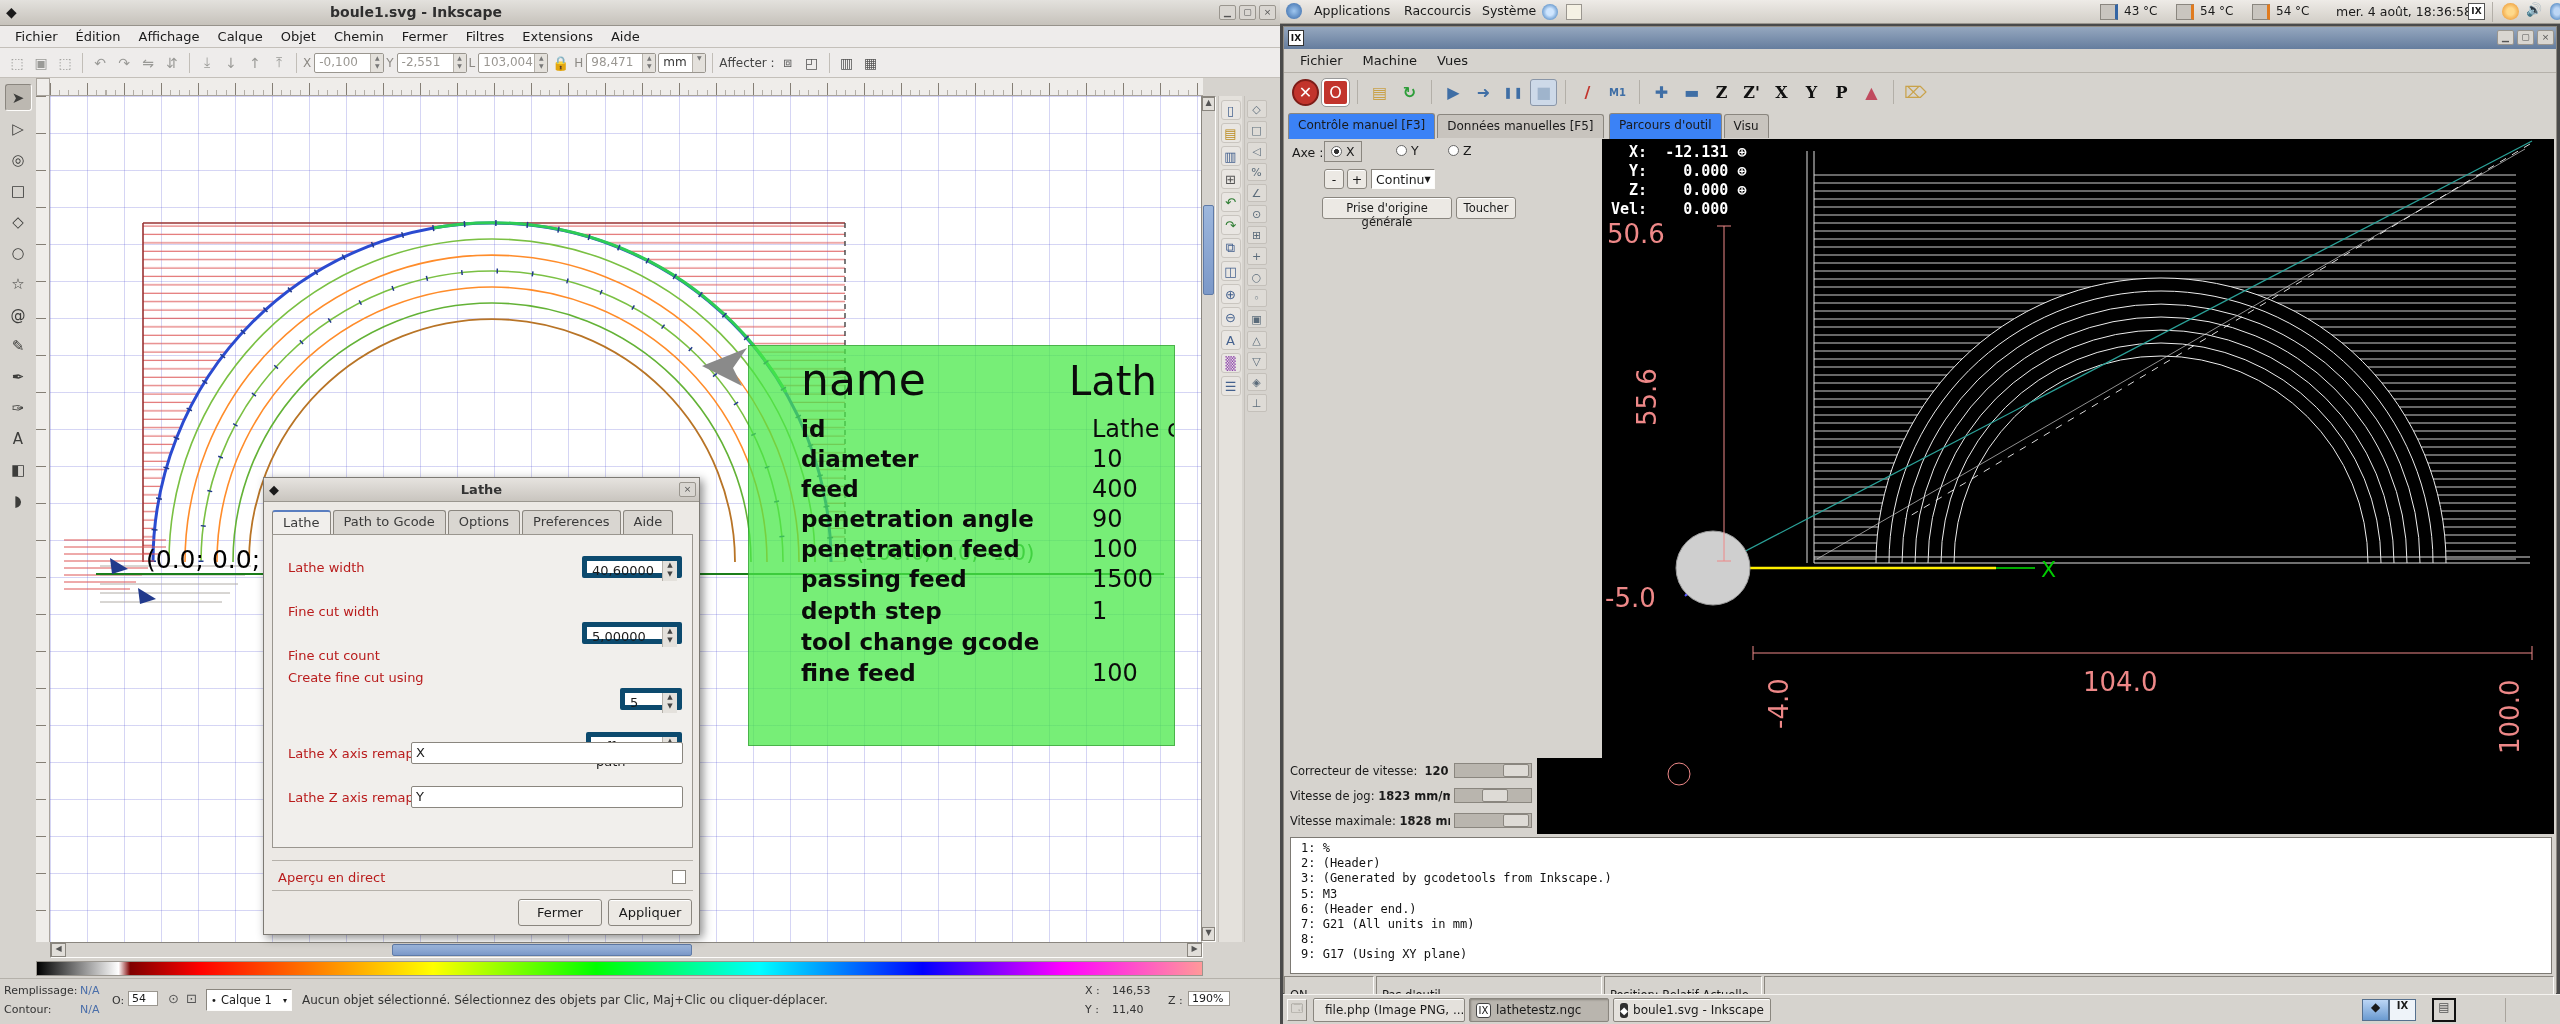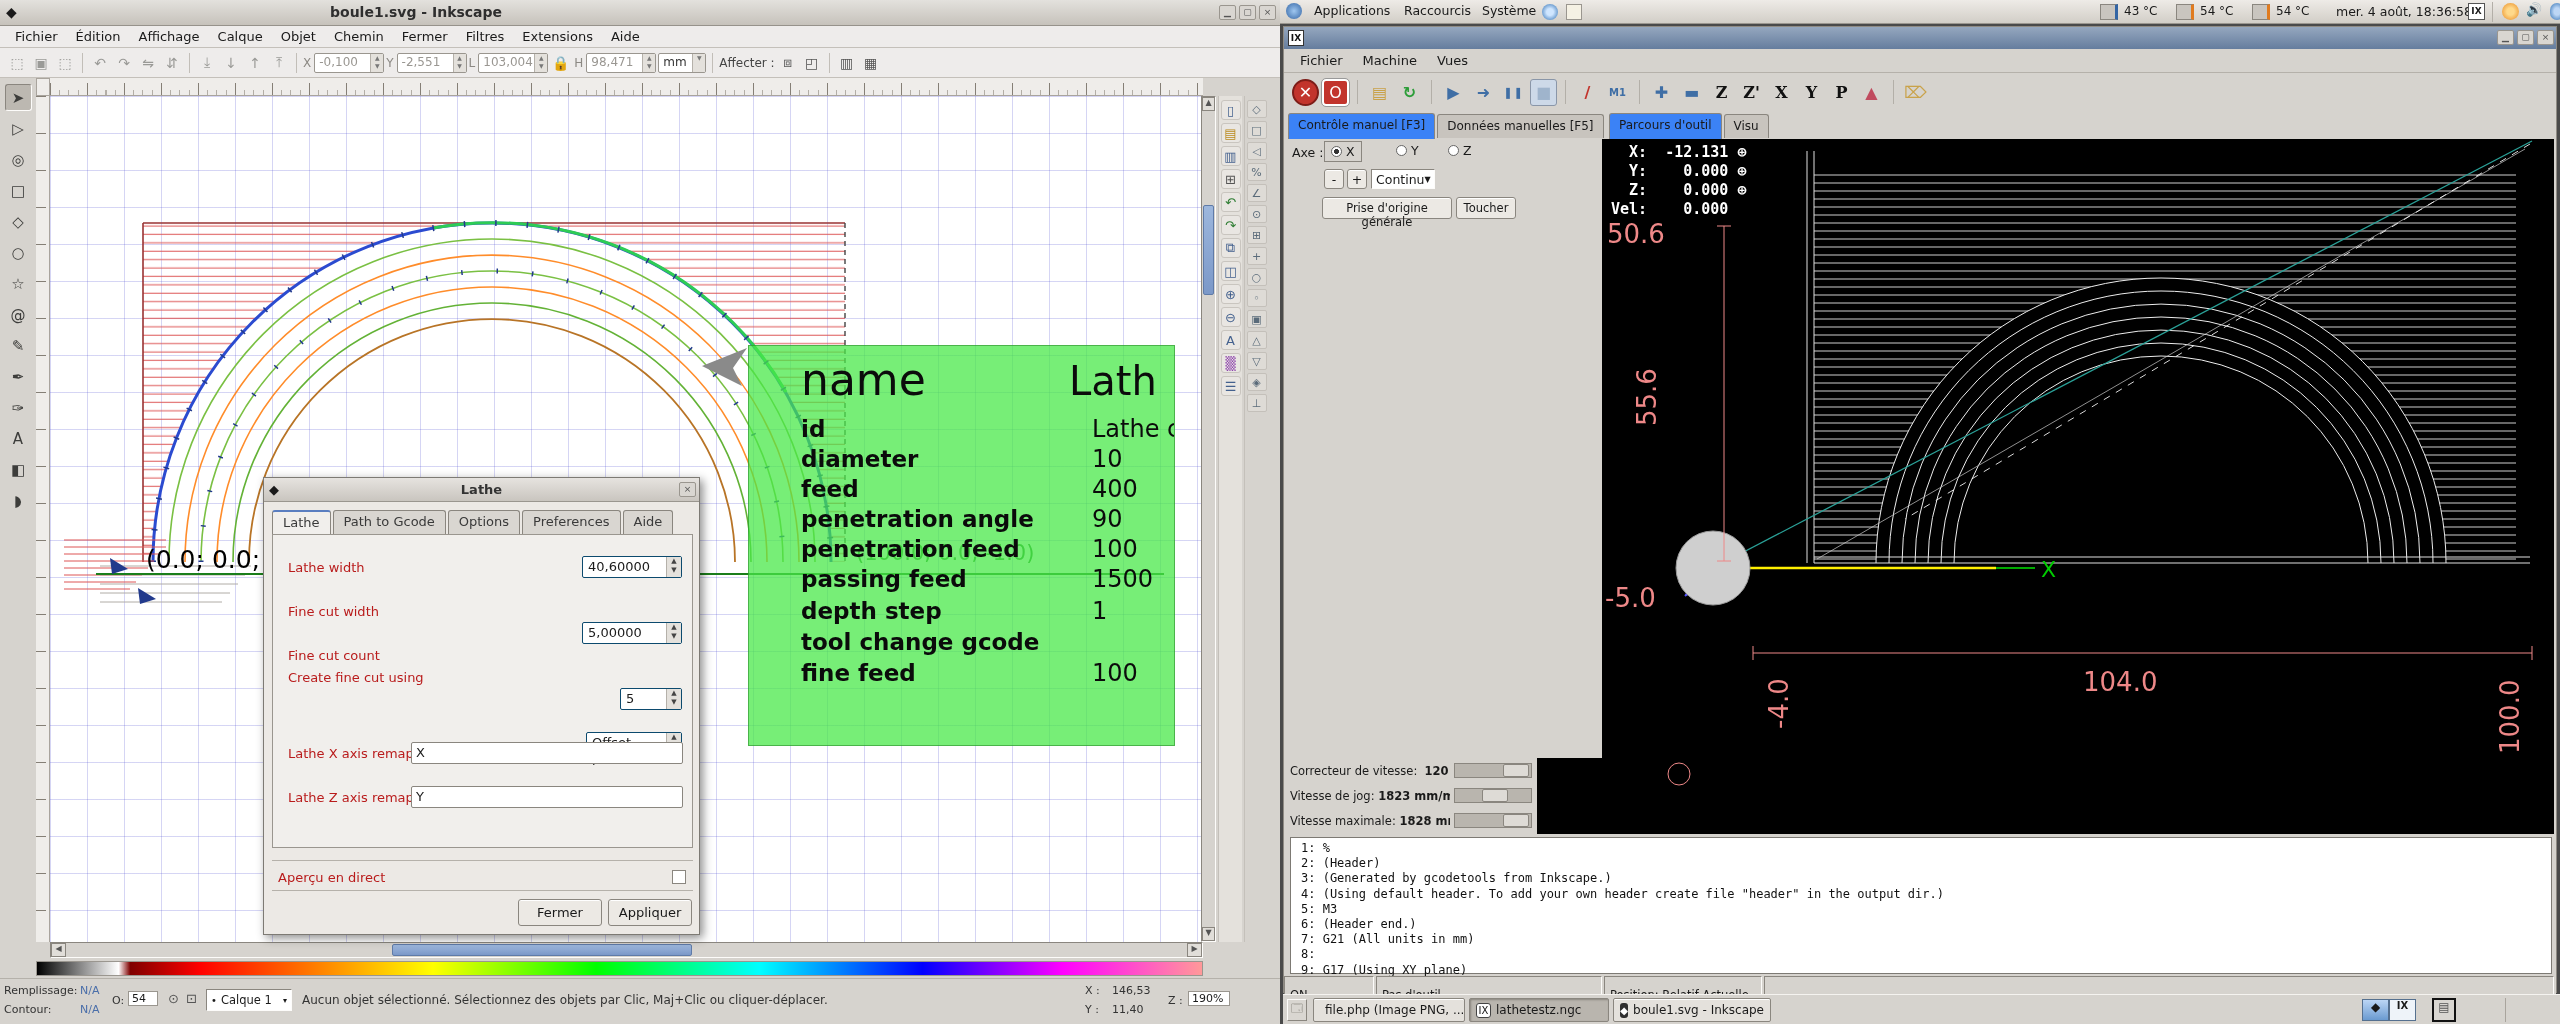--- a/index.html
+++ b/index.html
@@ -47,21 +47,21 @@
   #ink-status{left:0;top:978px;width:1280px;height:46px;background:#d6d3ce;border-top:1px solid #b5b1aa;font-size:11px}
   .stxt{color:#333}
   #ink-status .minifld{background:#fff;border:1px solid #9a968f;padding:0 3px;font-size:11px}
   
   #dlg{left:263px;top:477px;width:437px;height:458px;background:#ece9e5;border:1px solid #7d7a74;box-shadow:3px 3px 9px rgba(0,0,0,.45)}
   #dlg-title{position:absolute;left:0;top:0;width:100%;height:24px;background:linear-gradient(#e6e3df,#c9c5bf);border-bottom:1px solid #9a968f}
   #dlg-title .t{position:absolute;left:0;width:100%;text-align:center;top:4px;font-weight:bold;font-size:13px;color:#333}
   .tab{height:24px;padding:3px 10px 0;border:1px solid #8a867f;border-bottom:none;background:#d9d6d1;font-size:13px;color:#3a3a3a;border-radius:3px 3px 0 0;margin-right:2px}
   .tab.on{background:#f1efec;border-top:2px solid #5a7ec0;font-weight:normal}
   .dlbl{font-size:13px;color:#b91c1c}
-  .dspin{position:relative;height:22px;background:#fff;border:1px solid #0c4a6e;border-radius:2px;font-size:13px;padding:2px 18px 0 5px}
+  .dspin{position:relative;height:22px;background:#fff;border:5px solid #0c4a6e;border-radius:2px;font-size:13px;padding:2px 18px 0 5px}
   .dspin i{position:absolute;right:0;top:0;width:15px;height:20px;background:#e4e1dc;border-left:1px solid #b5b1aa;font-style:normal;font-size:7px;line-height:9px;color:#444;text-align:center}
   .dinput{height:22px;background:#fff;border:1px solid #8a867f;border-radius:2px;font-size:13px;padding:2px 4px 0}
   
   #panel{left:1280px;top:0;width:1280px;height:24px;background:linear-gradient(#eeebe7,#d2cec7);border-bottom:1px solid #9a968f;font-size:12px}
   #panel .m{padding:3px 8px;font-size:12.5px;color:#1a1a1a}
   #axis{left:1283px;top:26px;width:1274px;height:967px;background:#d6d3ce;border:1px solid #8f8b84}
   #axis-title{position:absolute;left:0;top:0;width:100%;height:22px;background:linear-gradient(#95a7bf,#657d9e);color:#fff}
   #axis-title .t{position:absolute;left:0;width:100%;text-align:center;top:3px;font-weight:bold;font-size:13px;text-shadow:1px 1px 1px #3a4a60}
   #axis-menu{position:absolute;left:0;top:22px;width:100%;height:24px;background:#d6d3ce;border-bottom:1px solid #b5b1aa;display:flex;align-items:center;padding-left:6px}
   #axis-menu span{padding:2px 10px;font-size:13px}
@@ -510,21 +510,20 @@
     <span class="abs nowrap" style="left:4px;top:56px;width:160px"><span>Vitesse maximale:</span>&nbsp;<b>1828 mm/min</b></span>
     <div class="strack" style="left:168px;top:55px">
         <div class="sthumb" style="left:48px;top:0"></div>
       </div>
   </div>
 
   <div id="gcode">
     <div>1: %</div>
   <div>2: (Header)</div>
       <div>3: (Generated by gcodetools from Inkscape.)</div>
-      <div>4: (Using default header. To add your own header create file "header" in the output dir.)</div>
       <div>5: M3</div>
       <div>6: (Header end.)</div>
       <div>7: G21 (All units in mm)</div>
       <div>8: </div>
       <div>9: G17 (Using XY plane)</div>
     </div>
 
   <div id="axis-status">
     <div style="width:90px">ON</div>
     <div style="width:226px">Pas d'outil</div>

